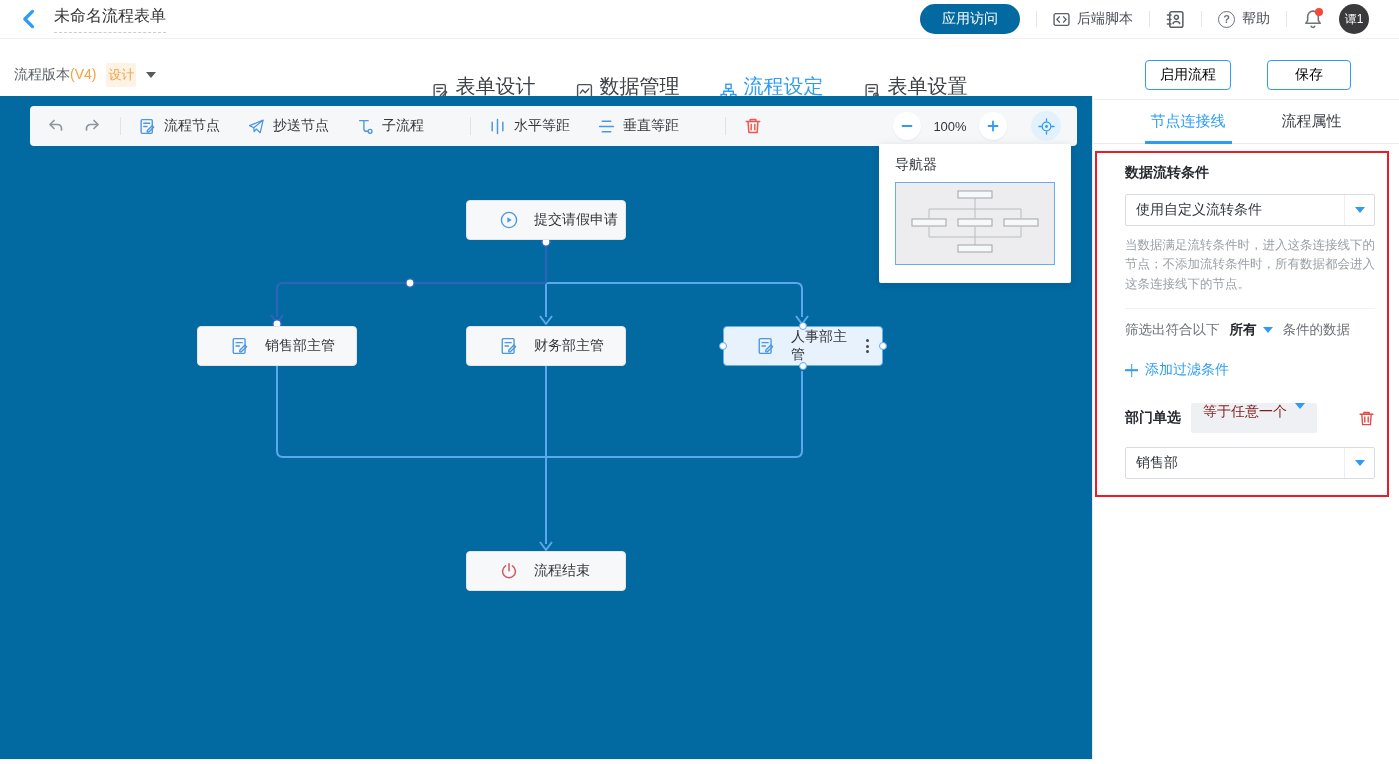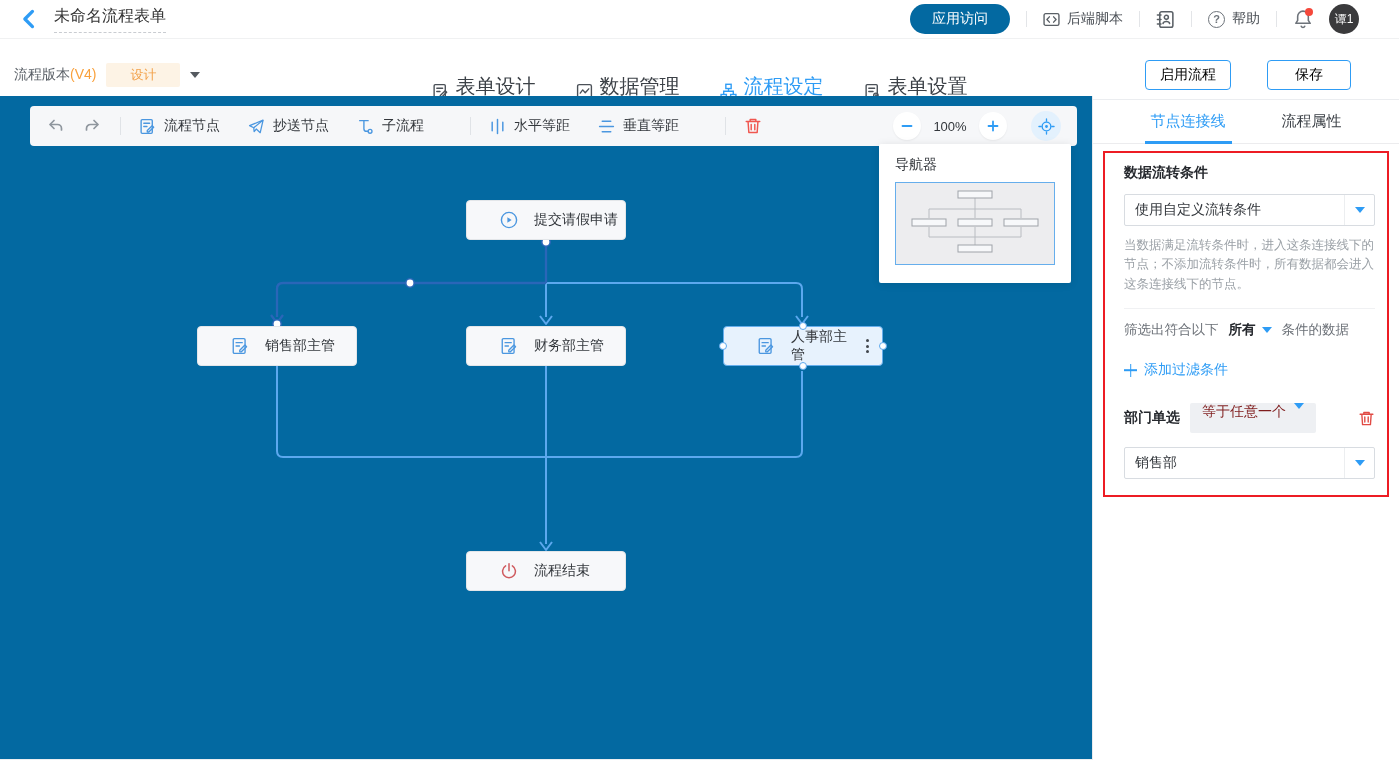--- a/index.html
+++ b/index.html
@@ -1,21 +1,21 @@
 <!DOCTYPE html>
 <html><head>
 <meta charset="utf-8">
 <style>
   * { margin:0; padding:0; box-sizing:border-box; }
   body { font-family:"Liberation Sans","DejaVu Sans",sans-serif; background:#fff; }
   .app { position:relative; width:1399px; height:764px; overflow:hidden; background:#fff; color:#333; }
 
   
   .topbar { position:absolute; top:0; left:0; width:100%; height:39px; background:#fff;
-            border-bottom:1px solid #f0f1f2; display:flex; align-items:center; padding:0 40px 0 18px; }
+            border-bottom:1px solid #f0f1f2; display:flex; align-items:center; padding:0 30px 0 18px; }
   .back { width:22px; height:22px; color:#2e9cf5; cursor:pointer; margin-right:14px; display:flex; align-items:center; }
   .doc-title { font-size:16px; color:#333; padding-bottom:5px; border-bottom:1px dashed #c9ccd1; }
   .topbar-right { margin-left:auto; display:flex; align-items:center; gap:16px; }
   .pill-btn { height:30px; padding:0 22px; background:#0369a1; color:#fff; font-size:14px;
               border:none; border-radius:16px; cursor:pointer; }
   .v-sep { width:1px; height:16px; background:#e3e5e8; }
   .top-item { display:flex; align-items:center; gap:7px; font-size:14px; color:#4a4f55; cursor:pointer; }
   .icon16 { width:17px; height:17px; display:inline-flex; }
   .icon16 svg, .icon14 svg, .icon18 svg { width:100%; height:100%; }
   .q-circle { width:17px; height:17px; border:1.4px solid #6d737a; border-radius:50%; color:#6d737a;
@@ -24,21 +24,21 @@
   .red-dot { position:absolute; top:0px; right:0px; width:8px; height:8px; background:#f5483b; border-radius:50%; }
   .avatar { width:30px; height:30px; border-radius:50%; background:#3a3a3c; color:#fff; font-size:12px;
             display:flex; align-items:center; justify-content:center; cursor:pointer; }
 
   
   .subheader { position:absolute; top:50px; left:0; width:100%; height:50px; background:#fff;
                border-bottom:1px solid #ebedf0; display:flex; align-items:center; padding:0 48px 0 14px; }
   .version-group { display:flex; align-items:center; gap:10px; }
   .version-label { font-size:14px; color:#595f66; }
   .version-value { color:#f9a13c; }
-  .status-badge { background:#fdf3e5; color:#f2a14a; font-size:13px; padding:3px 24px; border-radius:2px; }
+  .status-badge { background:#fdf3e5; color:#f2a14a; font-size:13px; padding:3px 2px; border-radius:2px; }
   .caret-dark { width:0; height:0; border-left:5px solid transparent; border-right:5px solid transparent;
                 border-top:6px solid #555a60; cursor:pointer; }
   .main-tabs { position:absolute; left:50%; transform:translateX(-50%); display:flex; gap:40px; height:50px; align-items:center; }
   .main-tab { display:flex; align-items:flex-end; gap:7px; font-size:20px; color:#3c4147; cursor:pointer;
               height:100%; position:relative; }
   .main-tab .icon16 { color:#4b5158; }
   .main-tab.active { color:#2e9cf5; }
   .main-tab.active .icon16 { color:#2e9cf5; }
   .main-tab.active::after { content:""; position:absolute; bottom:0; left:-4px; right:-4px; height:3px;
                             background:#2e9cf5; border-radius:2px; }
@@ -78,21 +78,21 @@
                box-shadow:0 1px 8px rgba(0,0,0,.10); border-radius:2px; padding:12px 16px; }
   .nav-title { font-size:14px; color:#33373c; margin-bottom:8px; }
   .minimap { width:160px; height:83px; background:#ededef; border:1px solid #66aeec; }
 
   
   .panel { position:absolute; top:100px; left:1093px; width:306px; height:664px; background:#fff; }
   .panel-tabs { height:44px; display:flex; justify-content:center; gap:56px; border-bottom:1px solid #ececee; }
   .panel-tab { font-size:15px; color:#3c4147; display:flex; align-items:center; height:100%; position:relative; cursor:pointer; }
   .panel-tab.active { color:#2e9cf5; }
   .panel-tab.active::after { content:""; position:absolute; bottom:-1px; left:-6px; right:-6px; height:3px; background:#2e9cf5; }
-  .condition-box { margin:7px 10px 0 10px; border:2px solid #ed1c24; padding:11px 12px 16px 19px; }
+  .condition-box { margin:7px 10px 0 2px; border:2px solid #ed1c24; padding:11px 12px 16px 28px; }
   .section-title { font-size:14px; font-weight:bold; color:#26292e; margin-bottom:12px; }
   .select { height:32px; border:1px solid #d8dce1; border-radius:2px; background:#fff; display:flex;
             align-items:center; cursor:pointer; }
   .select .sel-value { flex:1; padding:0 10px; font-size:14px; color:#33373c; }
   .select .sel-caret { width:30px; height:100%; border-left:1px solid #eceef0; display:flex; align-items:center; justify-content:center; }
   .caret-blue { width:0; height:0; border-left:5.5px solid transparent; border-right:5.5px solid transparent;
                 border-top:6.5px solid #2e9cf5; }
   .help-text { font-size:12.5px; color:#9aa0a6; line-height:1.55; margin:10px 0 12px 0; padding-bottom:14px;
                border-bottom:1px solid #f0f1f3; }
   .filter-row { display:flex; align-items:center; font-size:13.5px; color:#6b7077; gap:10px; margin-bottom:22px; }

